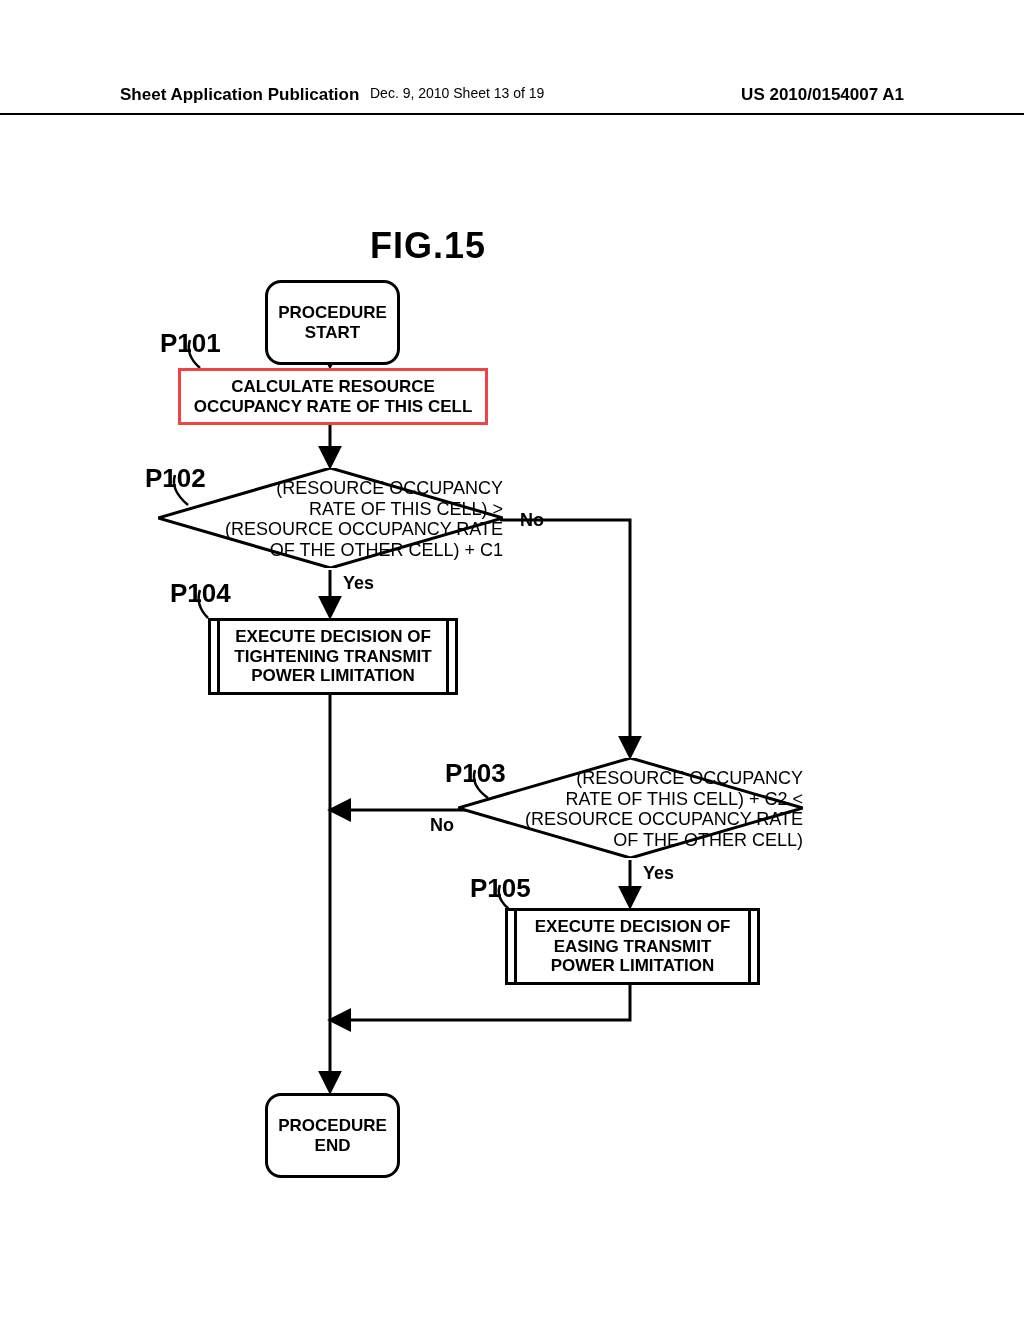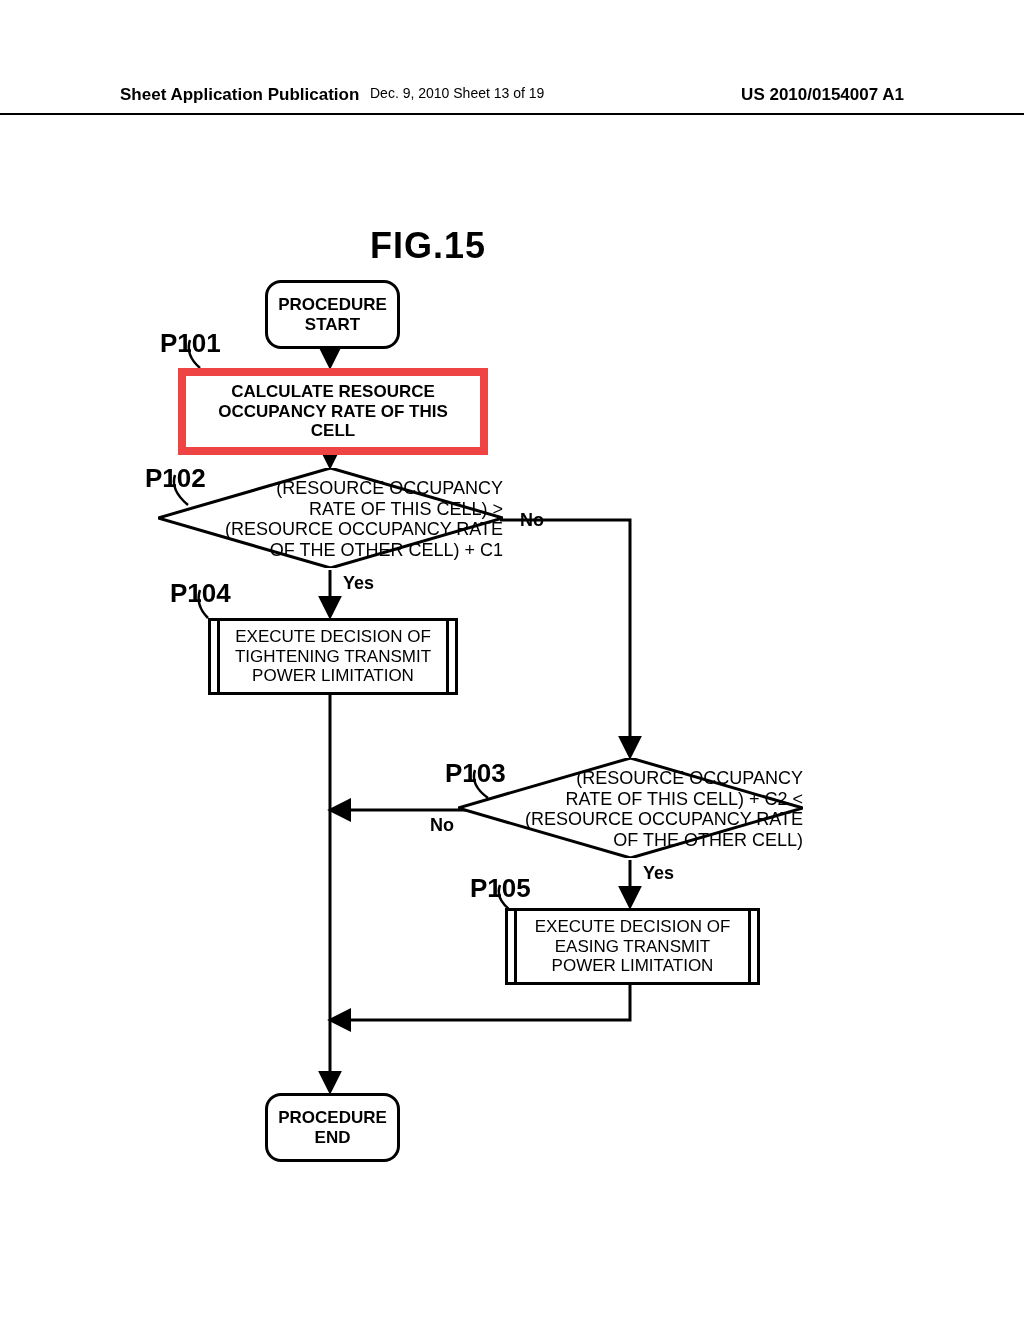--- a/index.html
+++ b/index.html
@@ -39,38 +39,38 @@
     height: 900px;
   }
   .terminal {
     position: absolute;
     border: 3px solid #000;
     border-radius: 16px;
     text-align: center;
     font-weight: bold;
     font-size: 17px;
     line-height: 1.15;
-    padding: 12px 8px;
+    padding: 20px 8px;
     background: white;
   }
   .process {
     position: absolute;
-    border: 8px solid #ef4444;
+    border: 3px solid #ef4444;
     text-align: center;
     font-weight: bold;
     font-size: 17px;
     line-height: 1.15;
     padding: 6px 8px;
     background: white;
   }
   .subprocess {
     position: absolute;
     border: 3px solid #000;
     text-align: center;
-    font-weight: normal;
+    font-weight: bold;
     font-size: 17px;
     line-height: 1.15;
     padding: 6px 14px;
     background: white;
   }
   .subprocess::before, .subprocess::after {
     content: "";
     position: absolute;
     top: 0;
     bottom: 0;

